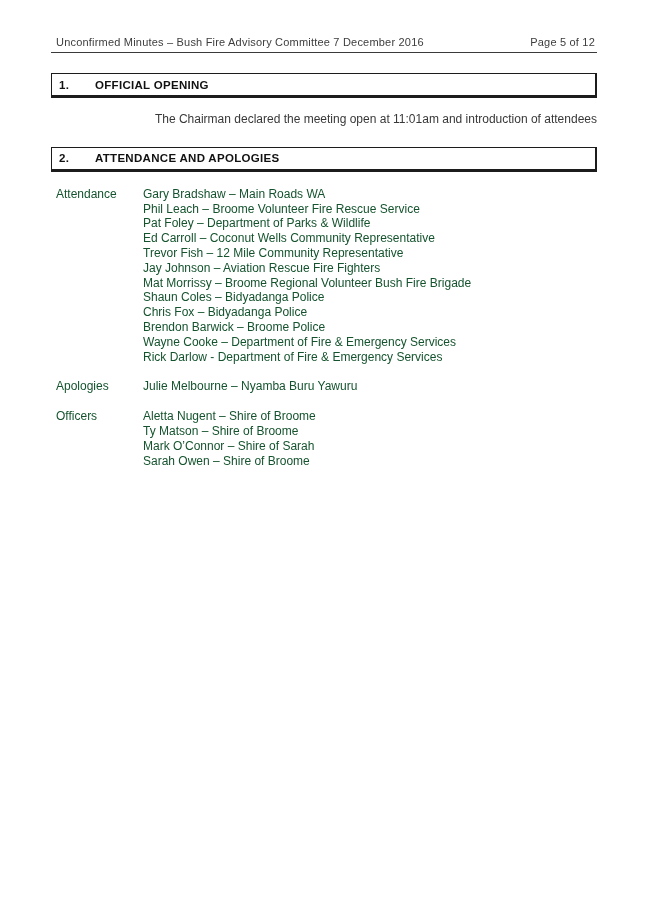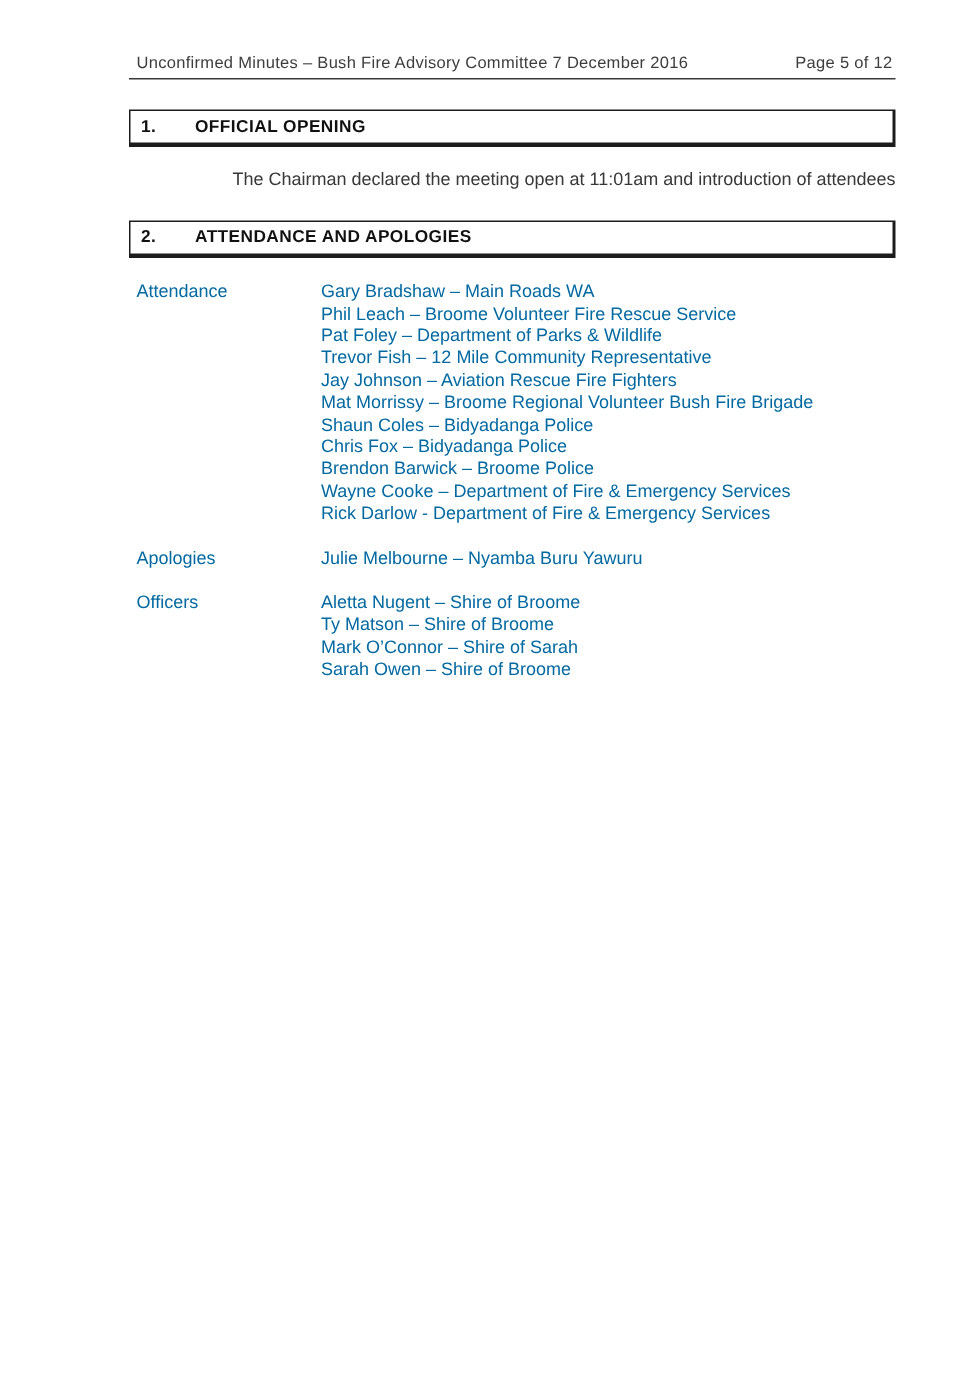--- a/index.html
+++ b/index.html
@@ -8,21 +8,21 @@
     background: #ffffff;
   }
   .page {
     position: relative;
     width: 653px;
     height: 923px;
     background: #ffffff;
     font-family: "Liberation Sans", sans-serif;
     color: #333333;
     box-sizing: border-box;
-    padding: 36px 56px 0 86px;
+    padding: 36px 56px 0 51px;
     overflow: hidden;
   }
   
   .doc-header {
     display: flex;
     justify-content: space-between;
     align-items: flex-end;
     border-bottom: 1px solid #3a3a3a;
     padding: 0 2px 4px 5px;
     font-size: 11px;
@@ -59,22 +59,21 @@
     font-size: 12px;
     line-height: 14.8px;
     color: #383838;
     text-align: right;
   }
   .att-group {
     display: flex;
     padding-left: 5px;
     font-size: 12px;
     line-height: 14.8px;
-    color: #0369a1;
-    gap: 36px;
+    color: #14532d;
   }
   .att-group.first {
     margin-top: 15px;
   }
   .att-group + .att-group {
     margin-top: 15px;
   }
   .att-label {
     width: 87px;
     flex-shrink: 0;
@@ -107,20 +106,21 @@
     <span class="sec-num">2.</span>
     <span class="sec-title">ATTENDANCE AND APOLOGIES</span>
   </div>
 
   <div class="att-group first">
     <div class="att-label">Attendance</div>
     <div class="att-values">
       <div class="att-line">Gary Bradshaw – Main Roads WA</div>
       <div class="att-line">Phil Leach – Broome Volunteer Fire Rescue Service</div>
       <div class="att-line">Pat Foley – Department of Parks &amp; Wildlife</div>
+      <div class="att-line">Ed Carroll – Coconut Wells Community Representative</div>
       <div class="att-line">Trevor Fish – 12 Mile Community Representative</div>
       <div class="att-line">Jay Johnson – Aviation Rescue Fire Fighters</div>
       <div class="att-line">Mat Morrissy – Broome Regional Volunteer Bush Fire Brigade</div>
       <div class="att-line">Shaun Coles – Bidyadanga Police</div>
       <div class="att-line">Chris Fox – Bidyadanga Police</div>
       <div class="att-line">Brendon Barwick – Broome Police</div>
       <div class="att-line">Wayne Cooke – Department of Fire &amp; Emergency Services</div>
       <div class="att-line">Rick Darlow - Department of Fire &amp; Emergency Services</div>
     </div>
   </div>

